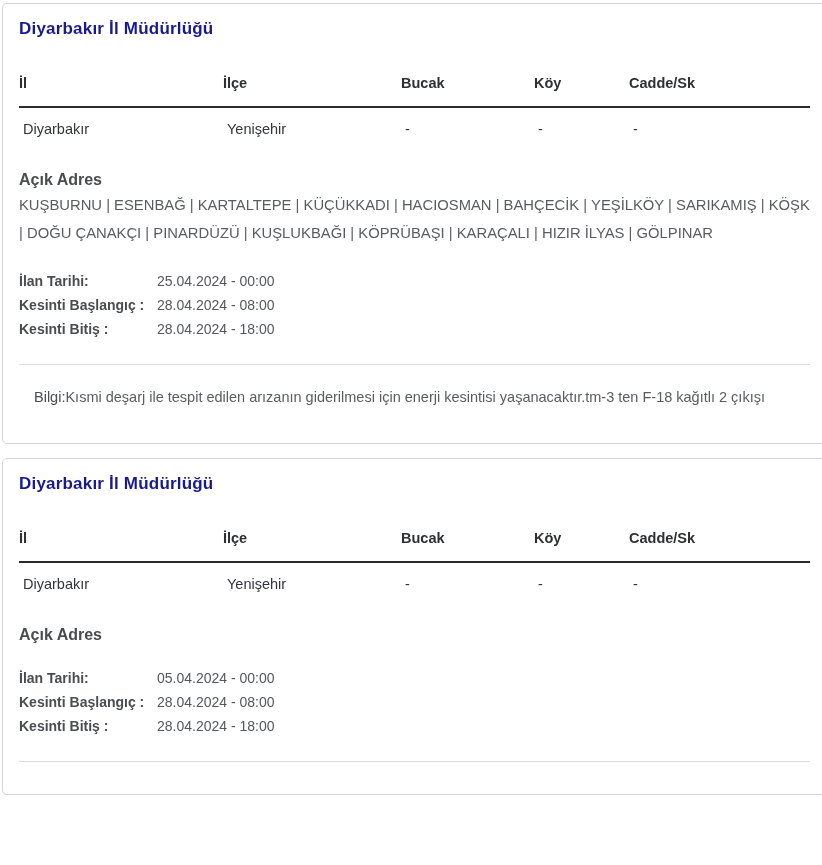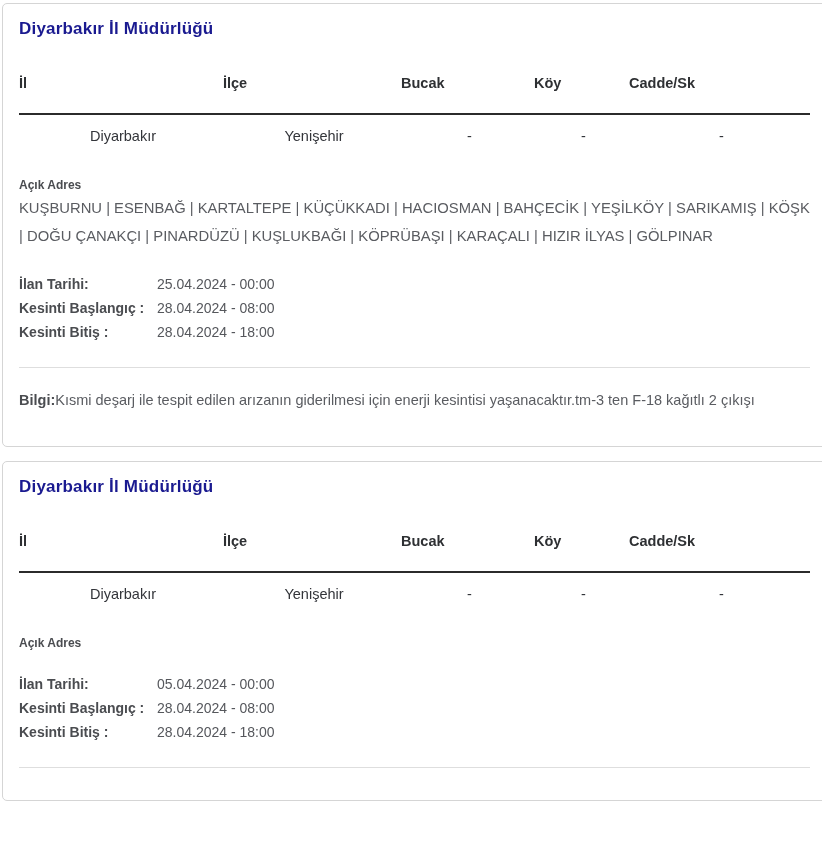--- a/index.html
+++ b/index.html
@@ -26,32 +26,31 @@
   }
   .loc-table { margin-top: 36px; }
   .trow {
     display: grid;
     grid-template-columns: 204px 178px 133px 95px 1fr;
   }
   .thead .cell {
     font-size: 14.5px;
     font-weight: 700;
     color: #2e3033;
-    padding-bottom: 22px;
+    padding-bottom: 15px;
   }
   .head-rule { border-bottom: 2px solid #2b2b2b; }
   .tbody .cell {
     font-size: 14.5px;
     color: #33353a;
     padding: 13px 0 2px 4px;
-    text-align: center;
   }
   .addr-label {
     margin-top: 32px;
-    font-size: 12px;
+    font-size: 16px;
     font-weight: 700;
     color: #4a4c50;
   }
   .addr-text {
     margin-top: 2px;
     font-size: 14.8px;
     color: #5a5c61;
     line-height: 28px;
   }
   .dates { margin-top: 26px; }
@@ -77,22 +76,23 @@
     border: 0;
     border-top: 1px solid #dedede;
   }
   .info {
     margin-top: 18px;
     font-size: 14.5px;
     color: #5a5c61;
     line-height: 28px;
   }
   .info .info-label {
-    font-weight: 700;
+    font-weight: 400;
     color: #4a4c50;
+    margin-left: 15px;
   }
 </style>
 </head>
 <body>
 
 <section class="card">
   <h2 class="card-title">Diyarbakır İl Müdürlüğü</h2>
 
   <div class="loc-table">
     <div class="trow thead head-rule">

